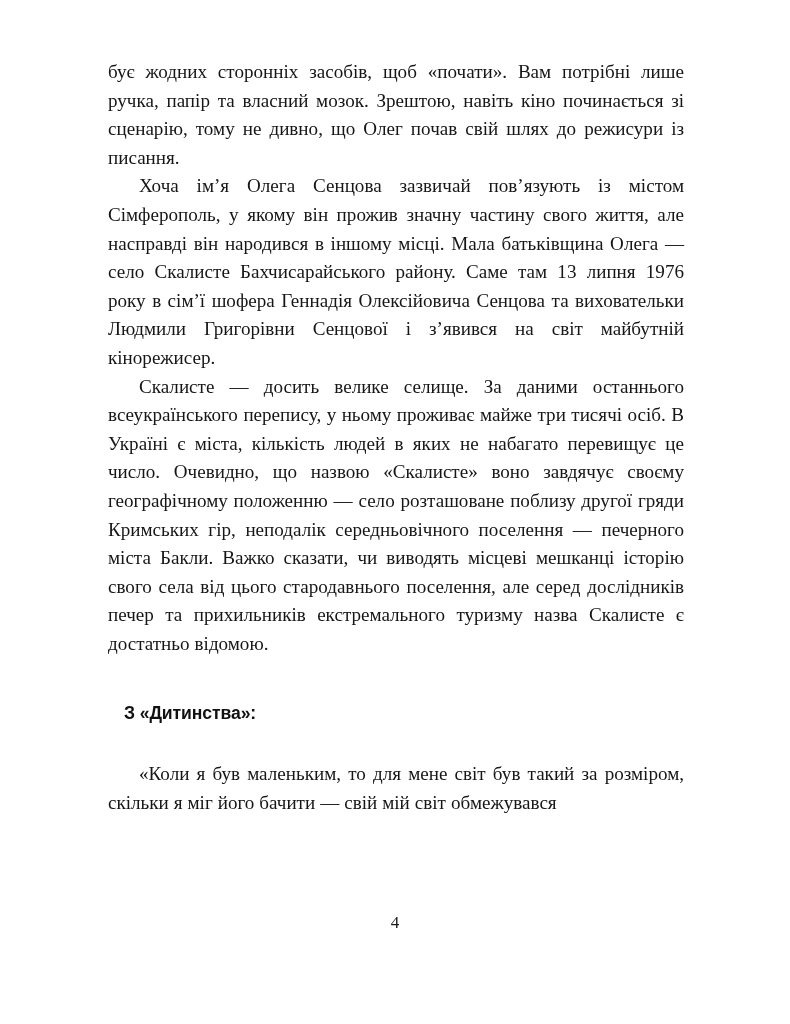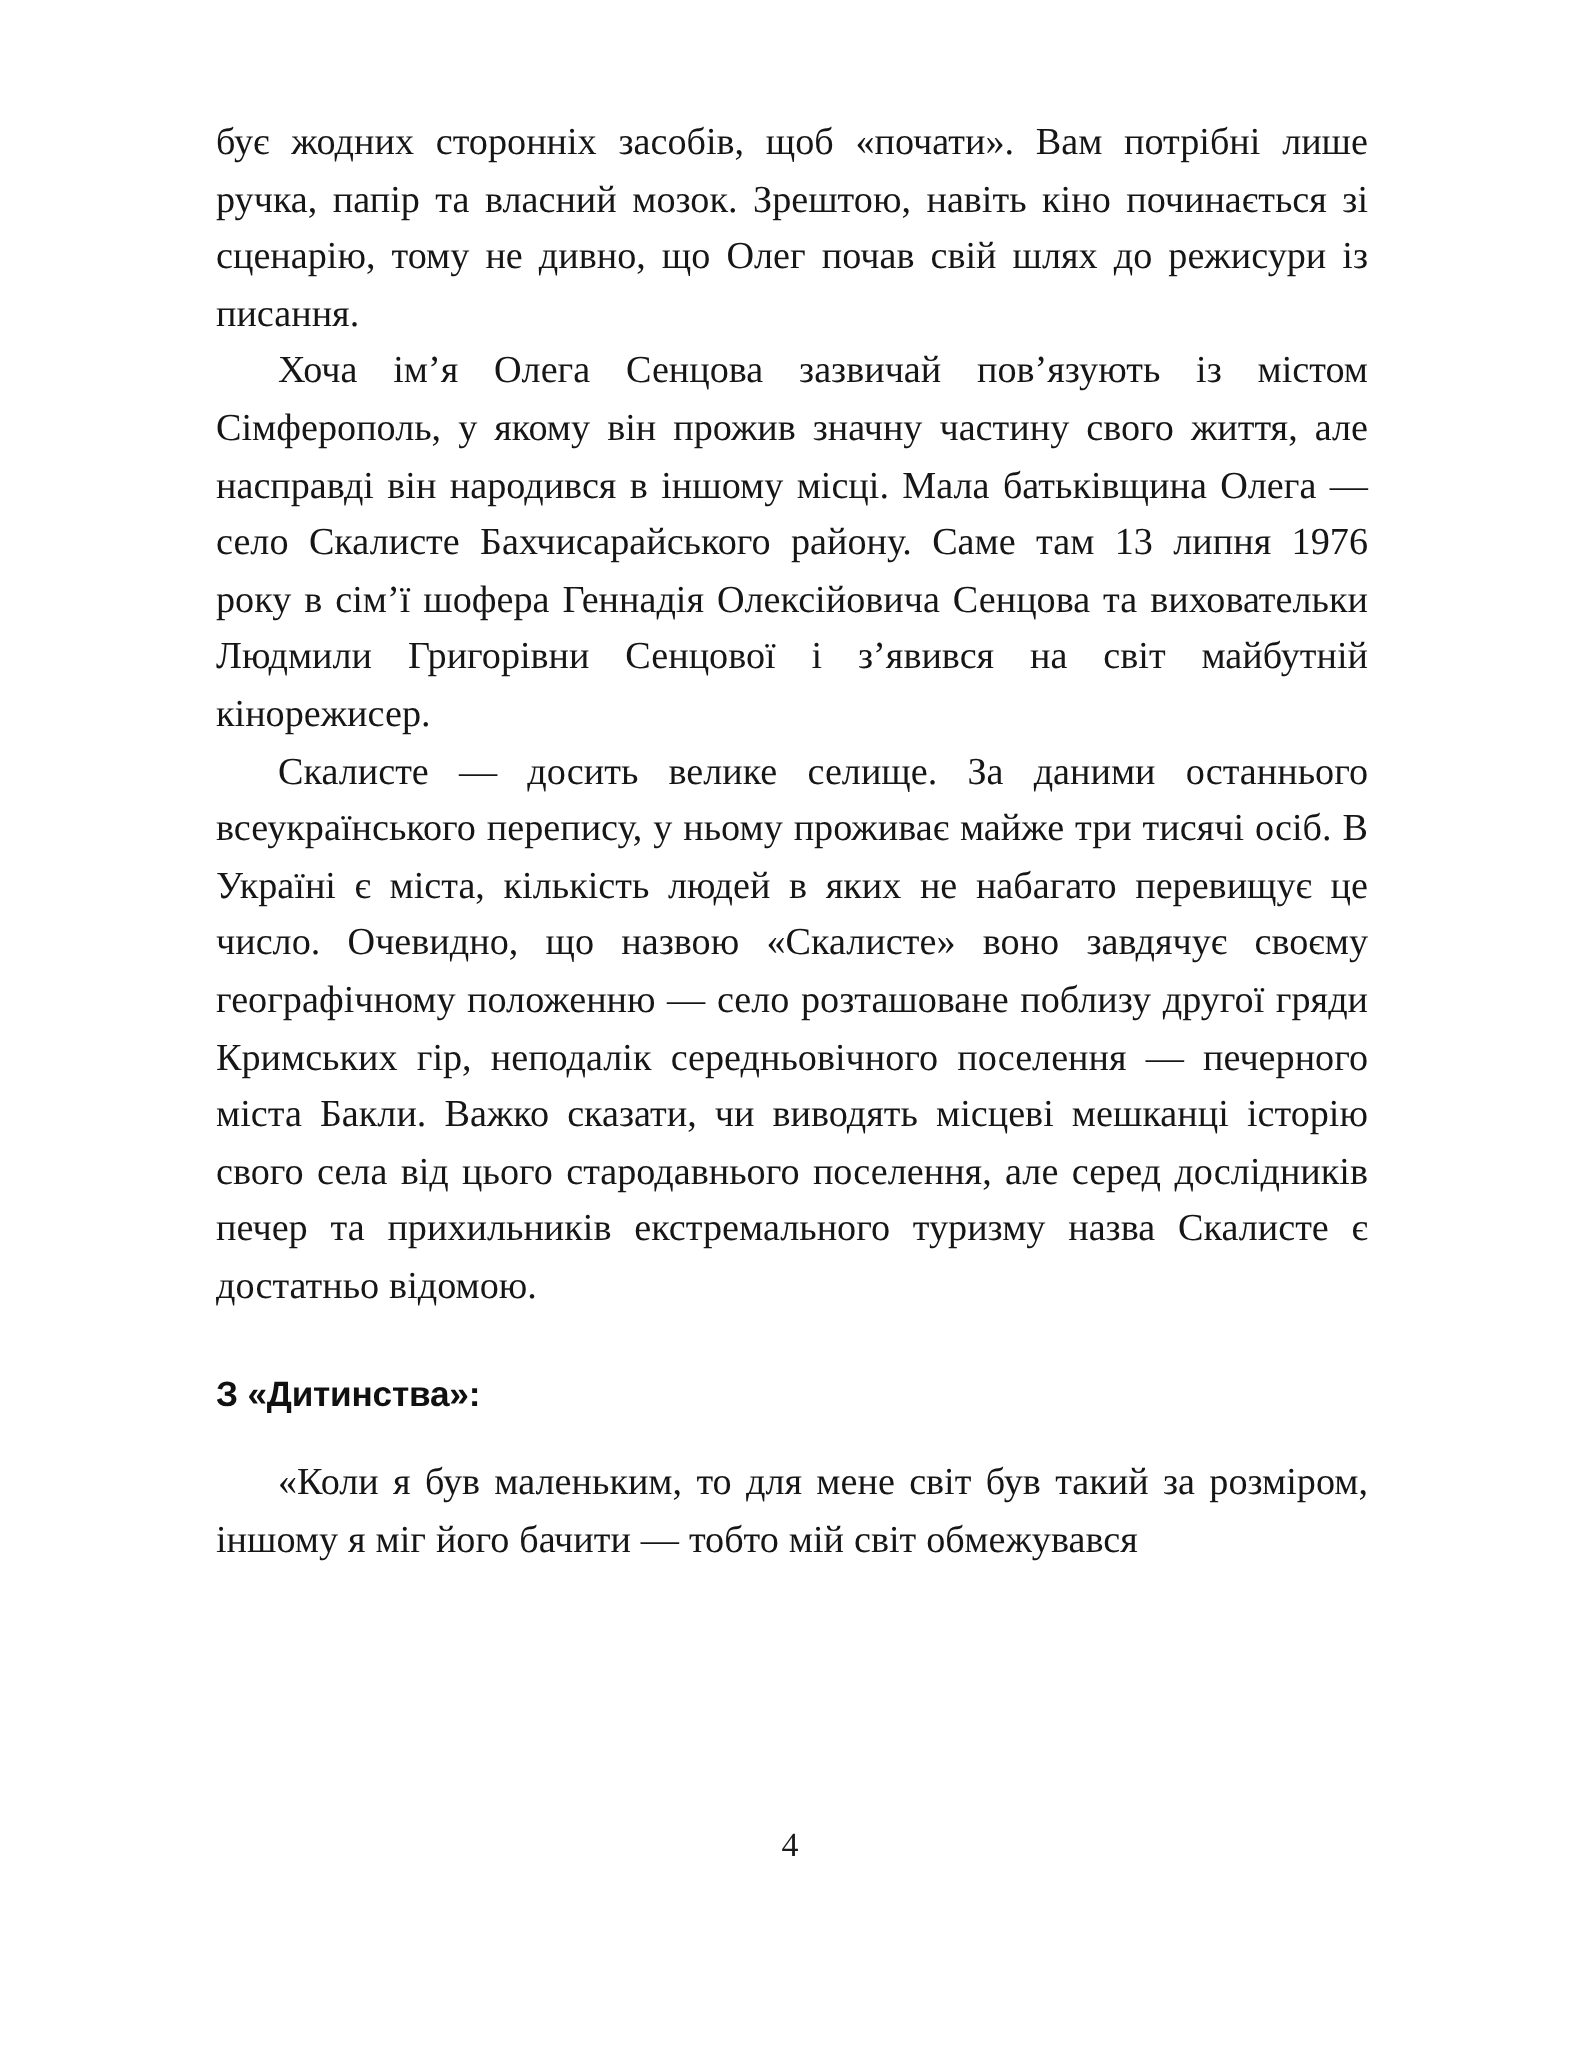--- a/index.html
+++ b/index.html
@@ -49,21 +49,21 @@
   p.para.indent {
     text-indent: 31px;
   }
 
   p.para.tight {
     word-spacing: -0.4px;
   }
 
   
   .section-heading {
-    margin: 0;
+    margin: 16px;
     font-family: "Liberation Sans", "DejaVu Sans", sans-serif;
     font-weight: bold;
     font-size: 17.6px;
     line-height: 24px;
     letter-spacing: -0.1px;
     color: #111111;
     text-align: left;
   }
 
   .gap-before-heading { height: 27px; }
@@ -94,19 +94,19 @@
     <p class="para indent">Хоча ім’я Олега Сенцова зазвичай пов’язують із містом Сімферополь, у якому він прожив значну частину свого життя, але насправді він народився в іншому місці. Мала батьківщина Олега — село Скалисте Бахчисарайського району. Саме там 13 липня 1976 року в сім’ї шофера Геннадія Олексійовича Сенцова та виховательки Людмили Григорівни Сенцової і з’явився на світ майбутній кінорежисер.</p>
 
     <p class="para indent">Скалисте — досить велике селище. За даними останнього всеукраїнського перепису, у ньому проживає майже три тисячі осіб. В Україні є міста, кількість людей в яких не набагато перевищує це число. Очевидно, що назвою «Скалисте» воно завдячує своєму географічному положенню — село розташоване поблизу другої гряди Кримських гір, неподалік середньовічного поселення — печерного міста Бакли. Важко сказати, чи виводять місцеві мешканці історію свого села від цього стародавнього поселення, але серед дослідників печер та прихильників екстремального туризму назва Скалисте є достатньо відомою.</p>
 
     <div class="gap-before-heading"></div>
 
     <p class="section-heading">З «Дитинства»:</p>
 
     <div class="gap-after-heading"></div>
 
-    <p class="para indent">«Коли я був маленьким, то для мене світ був такий за розміром, іншому я міг його бачити — тобто мій світ обмежувався</p>
+    <p class="para indent">«Коли я був маленьким, то для мене світ був такий за розміром, скільки я міг його бачити — свій мій світ обмежувався</p>
 
   </div>
 
   <div class="page-number">4</div>
 
 </div>
 
 </body></html>

